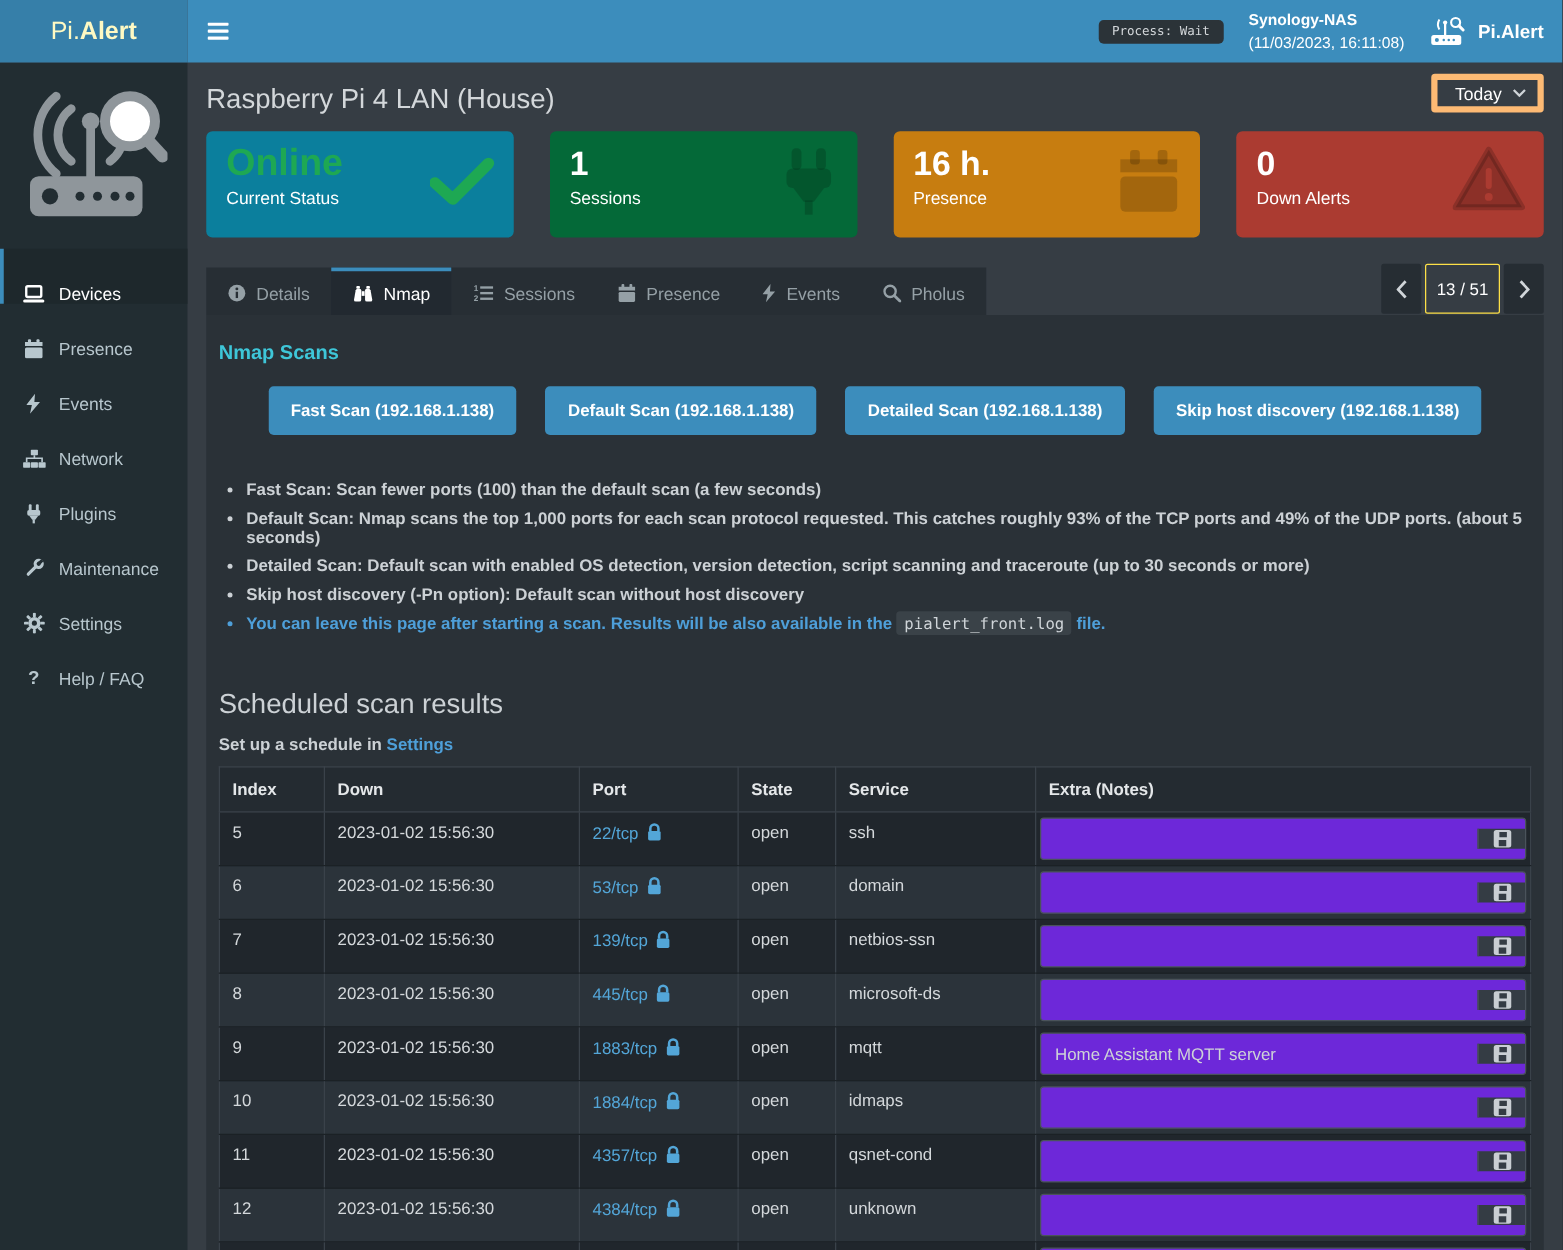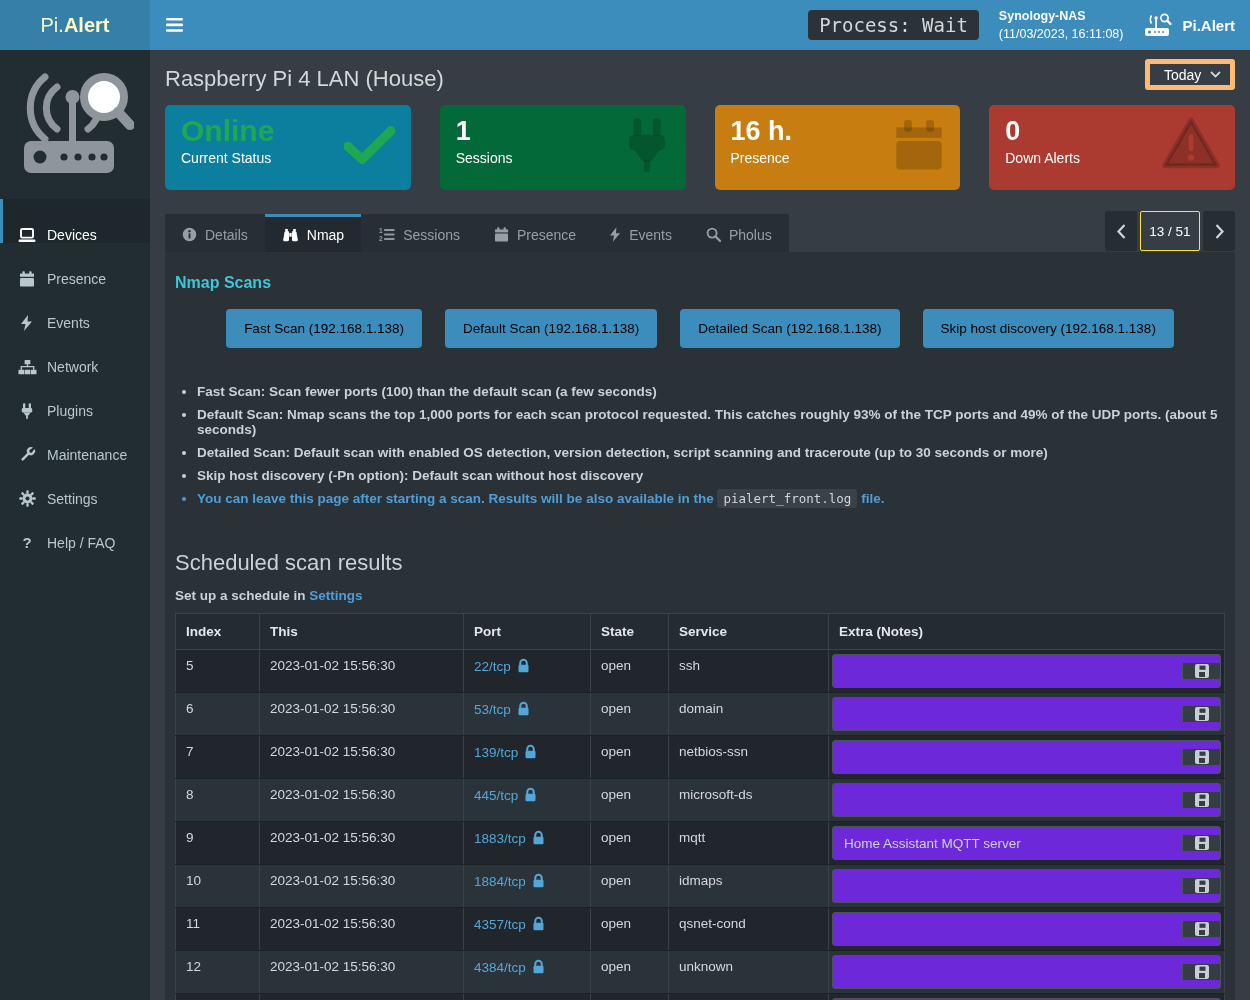--- a/index.html
+++ b/index.html
@@ -7,21 +7,21 @@
   body { background:#363d44; font-family:"Liberation Sans", sans-serif; position:relative; }
 
   
   .topbar { position:absolute; top:0; left:0; width:1250px; height:50px; display:flex; z-index:5; }
   .brand { width:150px; height:50px; background:#367fa9; color:#fef9c3; font-size:20px;
            display:flex; align-items:center; justify-content:center; }
   .brand b { font-weight:bold; }
   .topbar-main { flex:1; background:#3c8dbc; display:flex; align-items:center; padding-right:15px; }
   .hamburger { width:48px; height:50px; display:flex; align-items:center; justify-content:center; cursor:pointer; }
   .topbar-right { margin-left:auto; display:flex; align-items:center; gap:20px; }
-  .process-badge { font-family:"DejaVu Sans Mono", monospace; font-size:19px; color:#d3d7da;
+  .process-badge { font-family:"DejaVu Sans Mono", monospace; font-size:10px; color:#d3d7da;
                    background:#2b3338; border-radius:4px; padding:4px 11px;margin-left:47px; }
   .host-info { color:#fff; font-size:12.5px; line-height:1.45; }
   .host-info .name { font-weight:bold; }
   .app-chip { display:flex; align-items:center; gap:9px; color:#fff; font-weight:bold; font-size:15px; }
 
   
   .sidebar { position:absolute; top:50px; left:0; width:150px; height:950px; background:#222d32; }
   .logo-wrap { padding:17px 0 20px; display:flex; justify-content:center; }
   .menu { list-style:none; }
   .menu-item { height:44px; display:flex; align-items:flex-end; gap:10px; padding-left:14px;
@@ -58,21 +58,21 @@
   .pager { position:absolute; right:0; top:-3px; height:40px; display:flex; gap:3px; }
   .pager-btn { width:32px; background:#262d33; color:#d0d5d9; display:flex; align-items:center;
                justify-content:center; cursor:pointer; border-radius:2px; }
   .pager-box { width:60px; border:1px solid #fde047; border-radius:2px; color:#fff; font-size:13.5px;
                display:flex; align-items:center; justify-content:center; background:transparent; }
 
   
   .panel { background:#2a3137; min-height:757px; padding:20px 10px 0; }
   .section-title { color:#3ec6d8; font-size:16px; font-weight:bold; margin:2px 0 17px; }
   .scan-buttons { display:flex; justify-content:center; gap:23px; margin-bottom:36px; }
-  .scan-btn { background:#3c8dbc; color:#000000; font-size:13.5px; font-weight:normal;
+  .scan-btn { background:#3c8dbc; color:#ffffff; font-size:13.5px; font-weight:bold;
               padding:12px 18px; border:none; border-radius:4px; cursor:pointer; }
   .bullets { margin:36px 0 0 22px; color:#ccd1d5; font-size:13.5px; font-weight:600; }
   .bullets li { margin-bottom:8px; }
   .bullets li.note { color:#4e9fd9; }
   .code-chip { font-family:"DejaVu Sans Mono", monospace; font-weight:400; background:#3a4248;
                border-radius:3px; padding:2px 6px; font-size:12.5px; color:#d0d5d9; }
 
   .sched-title { color:#ccd1d5; font-size:22px; font-weight:400; margin:44px 0 12px; }
   .sched-sub { font-size:13.5px; font-weight:bold; color:#ccd1d5; margin-bottom:10px; }
   .sched-sub a { color:#4e9fd9; font-weight:600; text-decoration:none; cursor:pointer; }
@@ -423,21 +423,21 @@
     <h2 class="sched-title">Scheduled scan results</h2>
     <div class="sched-sub">
       <span>Set up a schedule in</span>
       <a>Settings</a>
     </div>
 
     <table>
       <thead>
         <tr>
           <th class="col-index">Index</th>
-          <th class="col-time">This</th>
+          <th class="col-time">Down</th>
           <th class="col-port">Port</th>
           <th class="col-state">State</th>
           <th class="col-service">Service</th>
           <th>Extra (Notes)</th>
         </tr>
       </thead>
       <tbody>
   <tr>
     <td>5</td>
     <td>2023-01-02 15:56:30</td>

